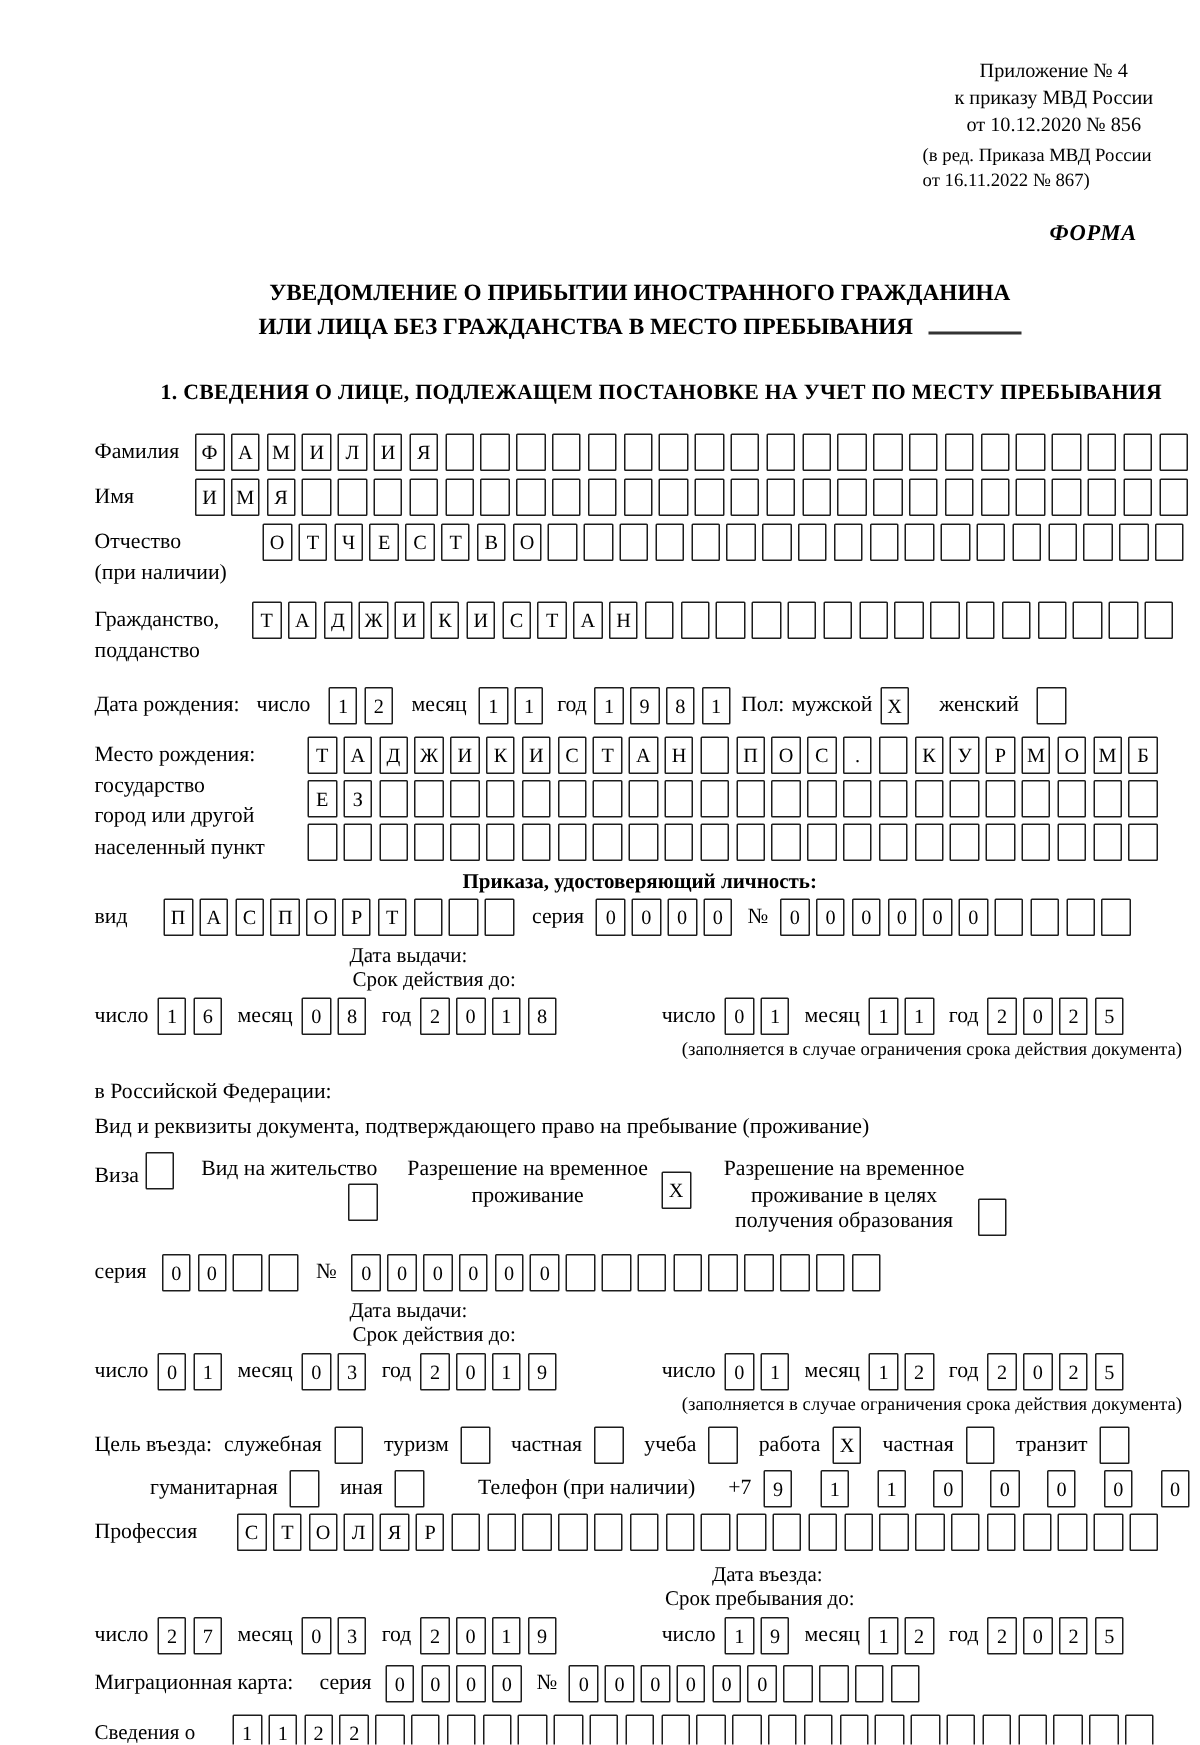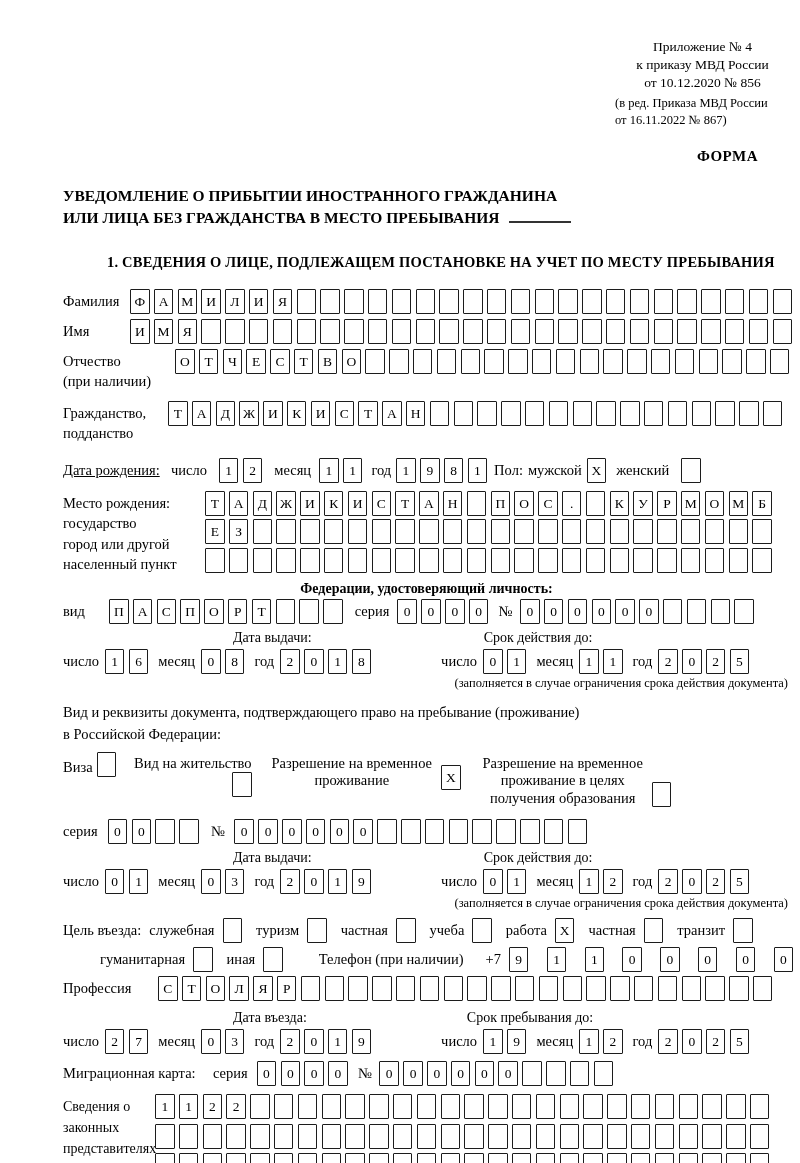--- a/index.html
+++ b/index.html
@@ -7,23 +7,23 @@
   body {
     width:800px; height:1163px; overflow:hidden; position:relative;
     color:#000; font-family:"Liberation Serif","DejaVu Serif",serif;
     font-size:14.5px;
   }
   .page { position:absolute; inset:0; padding:38px 10px 0 63px; }
 
   
   .appendix { margin-left:552px; font-size:13.5px; line-height:1.32;text-align:center; }
   .amended  { margin-left:552px; font-size:12.5px; line-height:1.3; margin-top:4px; }
-  .forma { text-align:right; padding-right:32px; font-weight:bold; font-size:15px; margin-top:20px; letter-spacing:.5px; }
-
-  .title { text-align:left; font-weight:bold; font-size:15.5px; margin-top:20px; line-height:1.45; }
+  .forma { text-align:right; padding-right:32px; font-weight:bold; font-size:15px; margin-top:20px; letter-spacing:.5px;font-style:italic; }
+
+  .title { text-align:center; font-weight:bold; font-size:15.5px; margin-top:20px; line-height:1.45; }
   .blankline { display:inline-block; width:62px; border-bottom:2px solid #333; height:1em; margin-left:10px; vertical-align:baseline; }
   .section { font-weight:bold; font-size:14.5px; margin-top:24px; letter-spacing:.2px;margin-left:44px; }
 
   
   .box {
     width:19.5px; height:25px; flex:0 0 auto;
     border:1.7px solid #1c1c1c; border-radius:1px;
     display:inline-flex; align-items:center; justify-content:center;
     font-size:13.5px; line-height:1; background:#fff;
   }
@@ -31,21 +31,21 @@
   .frow { display:flex; align-items:flex-start; margin-top:5px; }
   .lbl { line-height:25px; flex:0 0 auto; }
   .lbl-block { flex:0 0 auto; line-height:20.5px; padding-top:2px; }
   .w67  { width:67px; }  .w105 { width:105px; } .w112 { width:112px; }
   .w142 { width:142px; } .w95  { width:95px; }  .w92  { width:92px; }
   .rows3 { display:flex; flex-direction:column; gap:3.6px; }
 
   .center-bold { text-align:center; font-weight:bold; font-size:14px; margin-top:6px; }
 
   
-  .hdr2 { display:flex; font-size:14px; margin-top:6px; }
+  .hdr2 { display:flex; font-size:14px; margin-top:6px;flex-direction:column; }
   .hdr2 .h1 { margin-left:170px; }
   .hdr2 .h2 { margin-left:172px; }
 
   .daterow { display:flex; align-items:flex-start; margin-top:3px; }
   .daterow .dl { line-height:25px; margin-right:6px; flex:0 0 auto; }
   .daterow .ml { margin-left:10px; }
   .daterow .spacer { width:70px; flex:0 0 auto; }
 
   .note-right { text-align:right; font-size:12.5px; margin-top:2px; padding-right:2px; }
 
@@ -226,42 +226,42 @@
         <span class="box"></span>
         <span class="box"></span>
         <span class="box"></span>
         <span class="box"></span>
         <span class="box"></span>
         <span class="box"></span>
       </span>
   </div>
 
   <div class="frow" style="margin-top:14px;">
-    <span class="lbl" style="width:108px;text-decoration:underline;">Дата рождения:</span>
+    <span class="lbl" style="width:108px;">Дата рождения:</span>
     <span class="lbl" style="margin-right:12px;">число</span>
     <span class="boxes">
         <span class="box">1</span>
         <span class="box">2</span>
       </span>
     <span class="lbl" style="margin:0 8px 0 12px;">месяц</span>
     <span class="boxes">
         <span class="box">1</span>
         <span class="box">1</span>
       </span>
     <span class="lbl" style="margin:0 5px 0 9px;">год</span>
     <span class="boxes">
         <span class="box">1</span>
         <span class="box">9</span>
         <span class="box">8</span>
         <span class="box">1</span>
       </span>
     <span class="lbl" style="margin-left:7px;">Пол:</span>
     <span class="lbl" style="margin-left:5px;">мужской</span>
     <span class="box" style="margin-left:5px;">X</span>
-    <span class="lbl" style="margin-left:10px;text-align:right;">женский</span>
+    <span class="lbl" style="margin-left:20px;text-align:right;">женский</span>
     <span class="box" style="margin-left:12px;"></span>
   </div>
 
   <div class="frow" style="margin-top:8px;">
     <span class="lbl-block w142">
       <div>Место рождения:</div>
       <div>государство</div>
       <div>город или другой</div>
       <div>населенный пункт</div>
     </span>
@@ -340,21 +340,21 @@
           <span class="box"></span>
           <span class="box"></span>
           <span class="box"></span>
           <span class="box"></span>
           <span class="box"></span>
           <span class="box"></span>
         </span>
     </span>
   </div>
 
-  <div class="center-bold">Федерации, удостоверяющий личность:</div>
+  <div class="center-bold">Приказа, удостоверяющий личность:</div>
 
   <div class="frow" style="margin-top:2px;">
     <span class="lbl" style="width:46px;">вид</span>
     <span class="boxes">
         <span class="box">П</span>
         <span class="box">А</span>
         <span class="box">С</span>
         <span class="box">П</span>
         <span class="box">О</span>
         <span class="box">Р</span>
@@ -423,22 +423,22 @@
     <span class="boxes">
         <span class="box">2</span>
         <span class="box">0</span>
         <span class="box">2</span>
         <span class="box">5</span>
       </span>
   </div>
   <div class="note-right">(заполняется в случае ограничения срока действия документа)</div>
 
   <div class="intro">
+    <div>в Российской Федерации:</div>
     <div>Вид и реквизиты документа, подтверждающего право на пребывание (проживание)</div>
-    <div>в Российской Федерации:</div>
   </div>
 
   <div class="vrow">
     <span class="vopt">
       <span class="vlines">
         <span>Виза</span>
       </span>
       <span class="box" style="margin-left:4px;"></span>
     </span>
     <span class="vopt" style="margin-left:18px;flex-direction:column;">
@@ -598,21 +598,21 @@
         <span class="box"></span>
         <span class="box"></span>
         <span class="box"></span>
         <span class="box"></span>
         <span class="box"></span>
         <span class="box"></span>
         <span class="box"></span>
       </span>
   </div>
 
-  <div class="hdr2" style="margin-top:9px;">
+  <div class="hdr2" style="margin-top:9px;align-items:center;">
     <span class="h1">Дата въезда:</span>
     <span class="h2" style="margin-left:160px;">Срок пребывания до:</span>
   </div>
 
   <div class="daterow">
     <span class="dl">число</span>
     <span class="boxes">
         <span class="box">2</span>
         <span class="box">7</span>
       </span>

